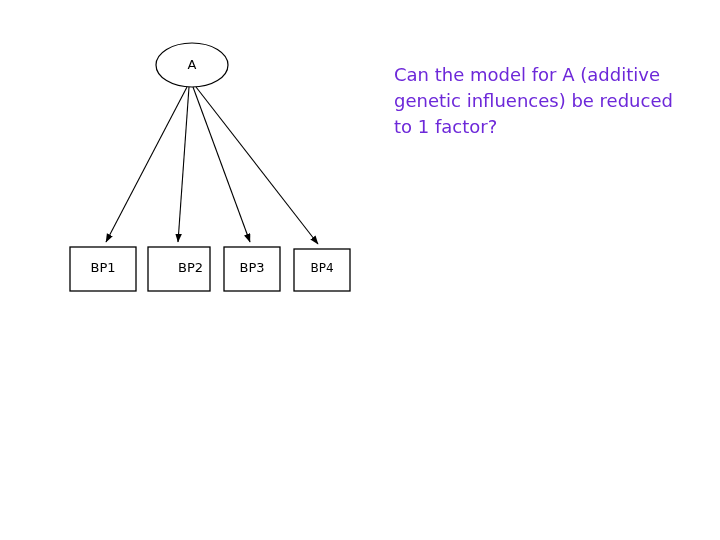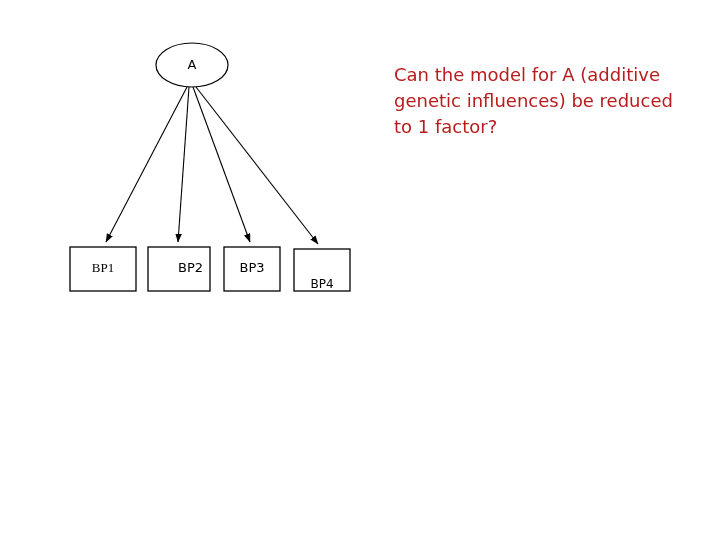--- a/index.html
+++ b/index.html
@@ -36,33 +36,33 @@
   }
   .latent-label {
     left: 156px;
     top: 58px;
     width: 72px;
     font-size: 13px;
   }
   .obs-label {
     font-size: 13px;
   }
-  #lbl-bp1 { left: 70px; top: 261px; width: 66px; font-family: Liberation Serif, serif; }
+  #lbl-bp1 { left: 70px; top: 261px; width: 66px; }
   #lbl-bp2 { left: 148px; top: 261px; width: 85px; }
   #lbl-bp3 { left: 224px; top: 261px; width: 56px; }
-  #lbl-bp4 { left: 294px; top: 262px; width: 56px; font-size: 12px; margin-top: 16px; }
+  #lbl-bp4 { left: 294px; top: 262px; width: 56px; font-size: 12px; }
 
   #question-text {
     position: absolute;
     left: 394px;
     top: 62px;
     width: 282px;
     font-size: 18px;
     line-height: 1.45;
-    color: #b91c1c;
+    color: #6d28d9;
     font-family: "DejaVu Sans", sans-serif;
   }
 </style>
 </head>
 <body>
 
 <div id="canvas">
 
   <svg id="diagram-svg" viewBox="0 0 720 540" xmlns="http://www.w3.org/2000/svg">
     <defs>

